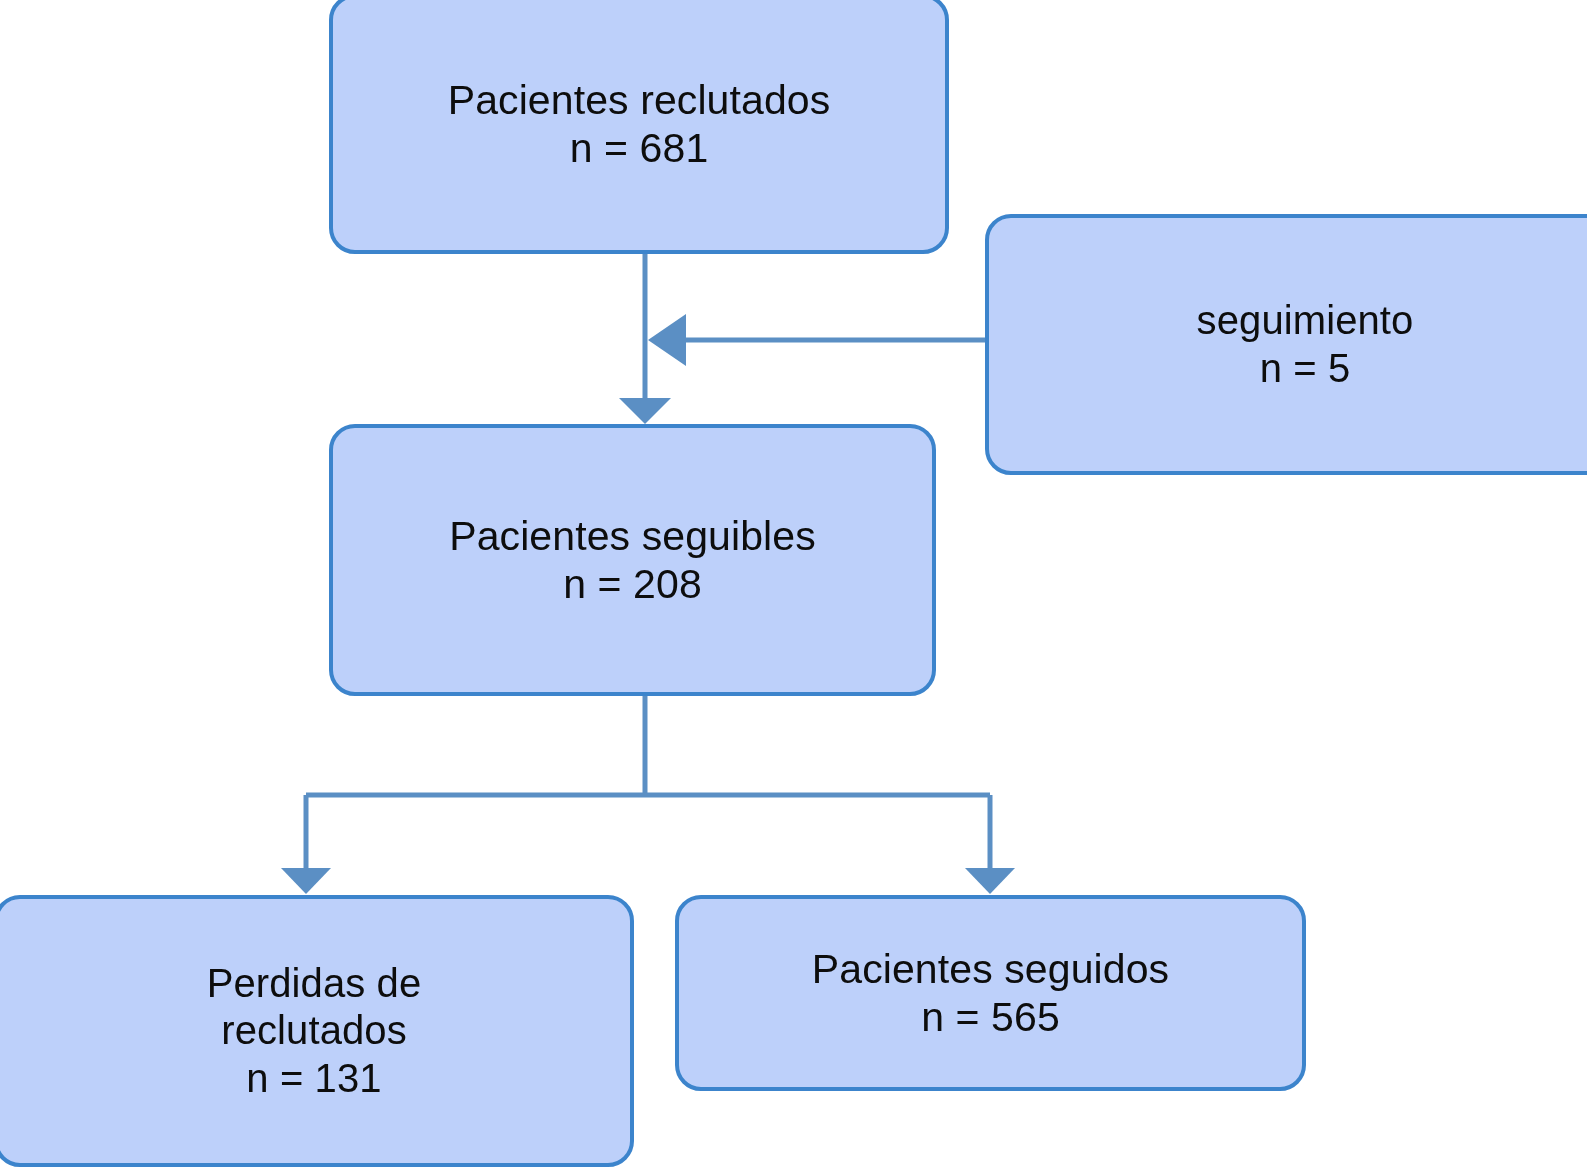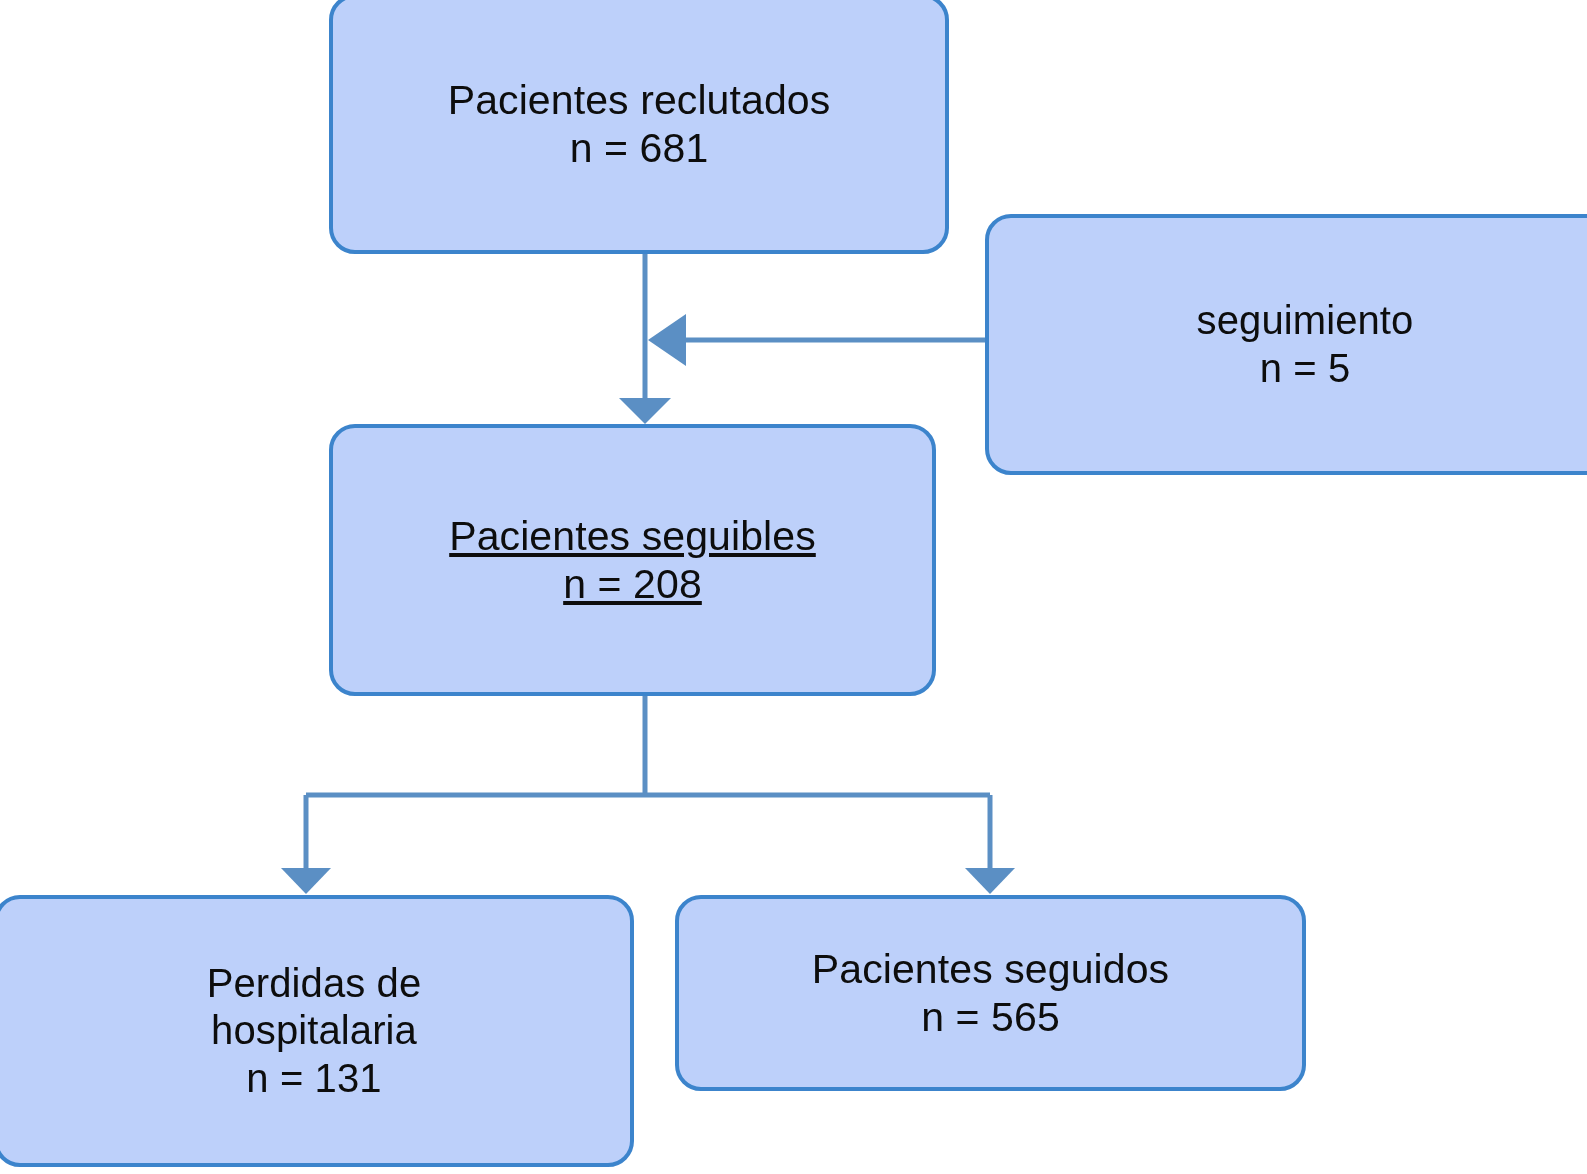--- a/index.html
+++ b/index.html
@@ -54,21 +54,20 @@
     left: 329px;
     top: -6px;
     width: 620px;
     height: 260px;
   }
   #node-followable {
     left: 329px;
     top: 424px;
     width: 607px;
     height: 272px;
-    text-decoration: underline;
   }
   #node-mortality {
     left: 985px;
     top: 214px;
     width: 640px;           
     height: 261px;
     font-size: 40px;
   }
   #node-lost {
     left: -6px;
@@ -121,21 +120,21 @@
     <span class="line">n = 208</span>
   </div>
 
   <div class="node" id="node-mortality">
     <span class="line">seguimiento</span>
     <span class="line">n = 5</span>
   </div>
 
   <div class="node" id="node-lost">
     <span class="line">Perdidas de</span>
-    <span class="line">hospitalaria</span>
+    <span class="line">reclutados</span>
     <span class="line">n = 131</span>
   </div>
 
   <div class="node" id="node-followed">
     <span class="line">Pacientes seguidos</span>
     <span class="line">n = 565</span>
   </div>
 
 </div>
 

